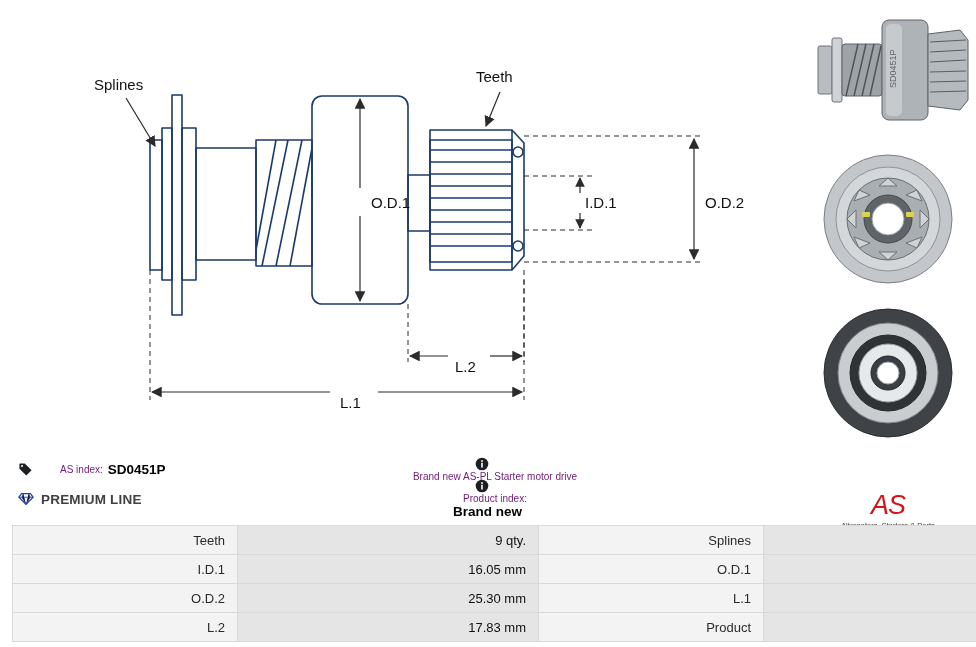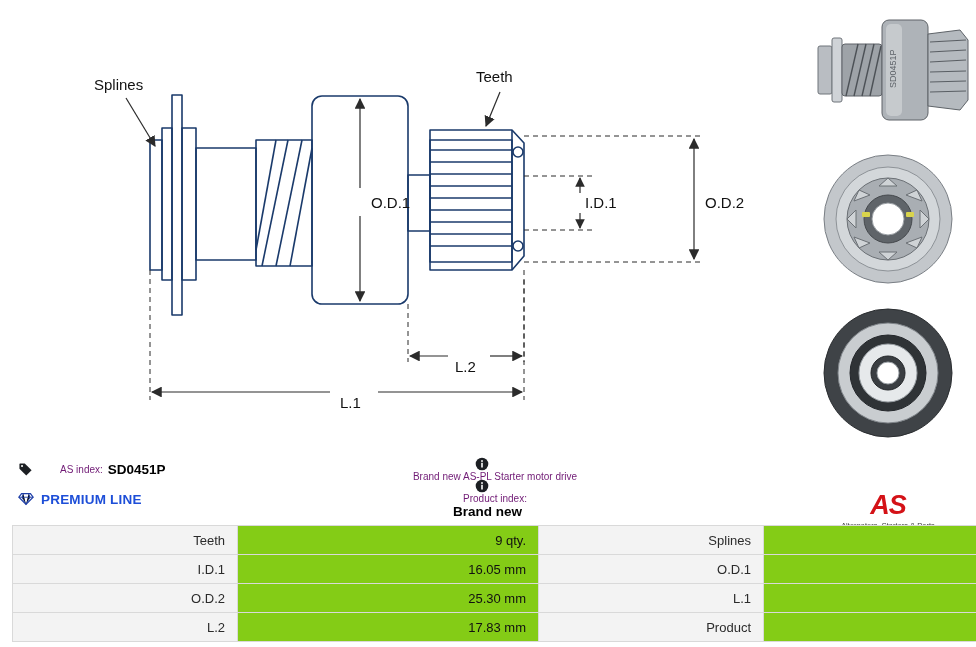--- a/index.html
+++ b/index.html
@@ -81,36 +81,36 @@
   }
   .val {
     font-size: 13.5px;
     font-weight: bold;
     color: #000;
     margin-left: 5px;
   }
   .premium {
     font-size: 13.5px;
     font-weight: bold;
-    color: #1d4ed8;
+    color: #404040;
     letter-spacing: .2px;
   }
   .premium-ico { color: #1f3fa8; }
 
   
   .brand {
     position: absolute;
     right: 24px;
     top: 40px;
     width: 128px;
     text-align: center;
   }
   .brand .as {
     font-size: 27px;
-    font-weight: bold;
+    font-weight: normal;
     font-style: italic;
     color: #d41217;
     letter-spacing: -1px;
     line-height: 1;
   }
   .brand .tag {
     font-size: 7.3px;
     color: #3b3b3b;
     margin-top: 2px;
     letter-spacing: .1px;
@@ -133,21 +133,21 @@
   }
   .spec td.k {
     text-align: right;
     color: #2b2b2b;
     background: #f3f3f3;
     width: 200px;
   }
   .spec td.v {
     text-align: right;
     color: #111;
-    background: #84cc16;
+    background: #e5e5e5;
     width: 276px;
   }
 </style>
 </head>
 <body>
 
 <div class="page">
 
   <div class="drawing">
     <svg width="800" height="440" viewBox="0 0 800 440" xmlns="http://www.w3.org/2000/svg">

